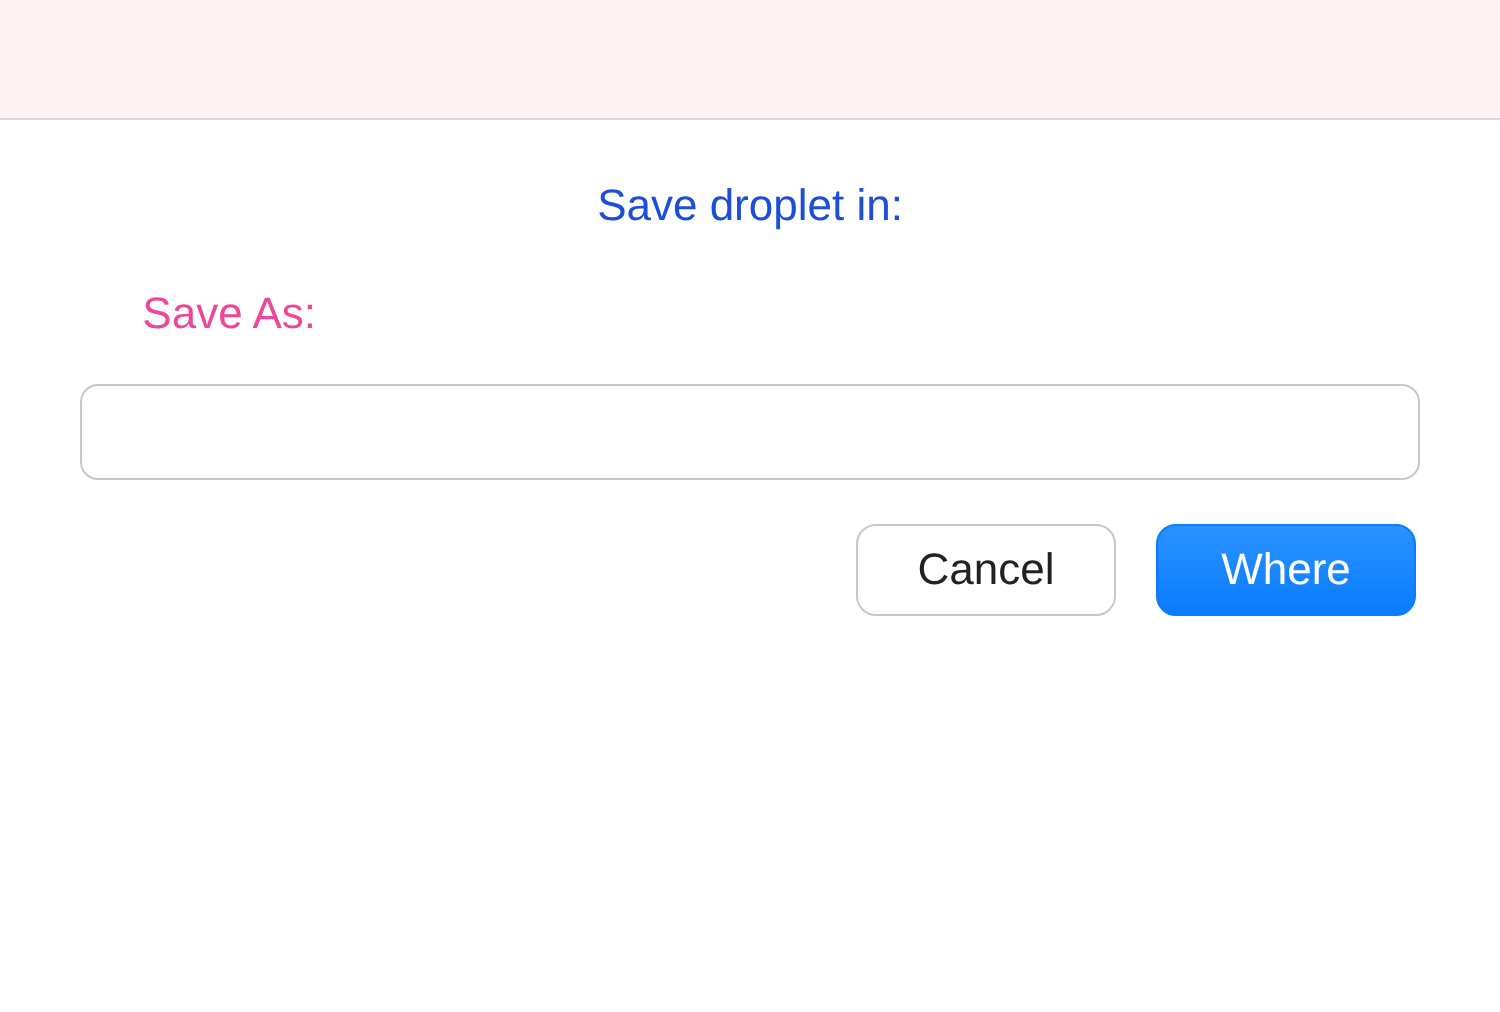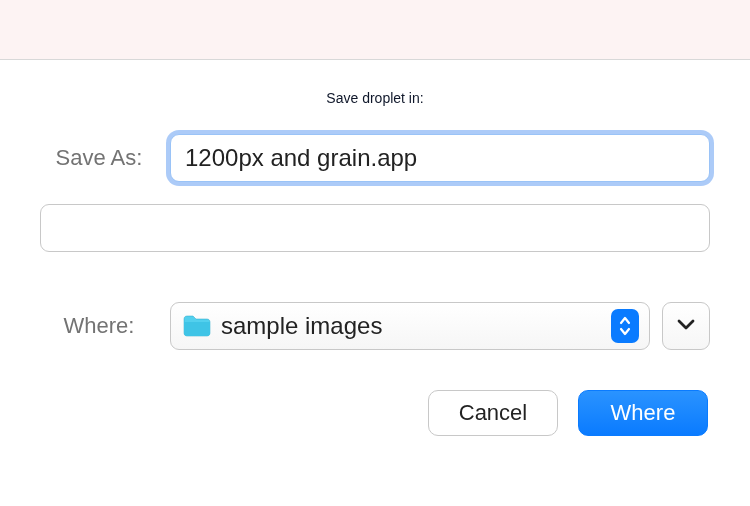--- a/index.html
+++ b/index.html
@@ -17,35 +17,35 @@
     .top-bar {
       height: 60px;
       background: #fdf3f3;
       border-bottom: 1px solid #d8d8d8;
     }
     .dialog {
       padding: 30px 40px 0 40px;
     }
     .title {
       text-align: center;
-      font-size: 14px;
-      color: #0f172a;
+      font-size: 22px;
+      color: #1d4ed8;
       margin-bottom: 28px;
       font-weight: 400;
     }
     .row {
       display: flex;
       align-items: center;
       margin-bottom: 22px;
     }
     .label {
       width: 130px;
-      text-align: center;
+      text-align: right;
       font-size: 22px;
-      color: #737373;
+      color: #ec4899;
       padding-right: 12px;
       font-weight: 400;
     }
     .input-wrap {
       flex: 1;
     }
     .text-input {
       width: 100%;
       height: 48px;
       border: 1px solid #c8c8c8;
@@ -153,57 +153,27 @@
 <body>
 
 <div class="top-bar"></div>
 
 <div class="dialog">
 
   <div class="title">Save droplet in:</div>
 
   <div class="row">
     <div class="label">Save As:</div>
-    <div class="input-wrap">
-      <input type="text" class="text-input focused" value="1200px and grain.app" style="">
-    </div>
   </div>
 
   <div class="row">
     <div class="input-wrap">
       <input type="text" class="text-input" value="" style="">
     </div>
   </div>
 
-  <div class="where-row">
-    <div class="label">Where:</div>
-    <div class="select-wrap">
-      <div class="folder-select">
-        <span class="folder-icon">
-          <svg viewBox="0 0 28 22" width="28" height="22">
-            <path d="M1 4 C1 2.3 2.3 1 4 1 L10 1 L13 4 L24 4 C25.7 4 27 5.3 27 7 L27 18 C27 19.7 25.7 21 24 21 L4 21 C2.3 21 1 19.7 1 18 Z" fill="#53d0ee" stroke="#2ba8c9" stroke-width="0.5"></path>
-            <path d="M1 7 L27 7 L27 18 C27 19.7 25.7 21 24 21 L4 21 C2.3 21 1 19.7 1 18 Z" fill="#3fc4e6"></path>
-          </svg>
-        </span>
-        <span class="folder-name">sample images</span>
-        <span class="stepper">
-          <svg width="14" height="28" viewBox="0 0 14 28">
-            <path d="M3 11 L7 6 L11 11" stroke="#ffffff" stroke-width="2.2" fill="none" stroke-linecap="round" stroke-linejoin="round"></path>
-            <path d="M3 17 L7 22 L11 17" stroke="#ffffff" stroke-width="2.2" fill="none" stroke-linecap="round" stroke-linejoin="round"></path>
-          </svg>
-        </span>
-      </div>
-      <div class="expand-btn">
-        <span>
-          <svg width="18" height="12" viewBox="0 0 18 12">
-            <path d="M2 2 L9 9 L16 2" stroke="#222" stroke-width="2.8" fill="none" stroke-linecap="round" stroke-linejoin="round"></path>
-          </svg>
-        </span>
-      </div>
-    </div>
-  </div>
 
   <div class="buttons">
     <div class="btn btn-cancel">Cancel</div>
     <div class="btn btn-save">Where</div>
   </div>
 
 </div>
 
 </body></html>

